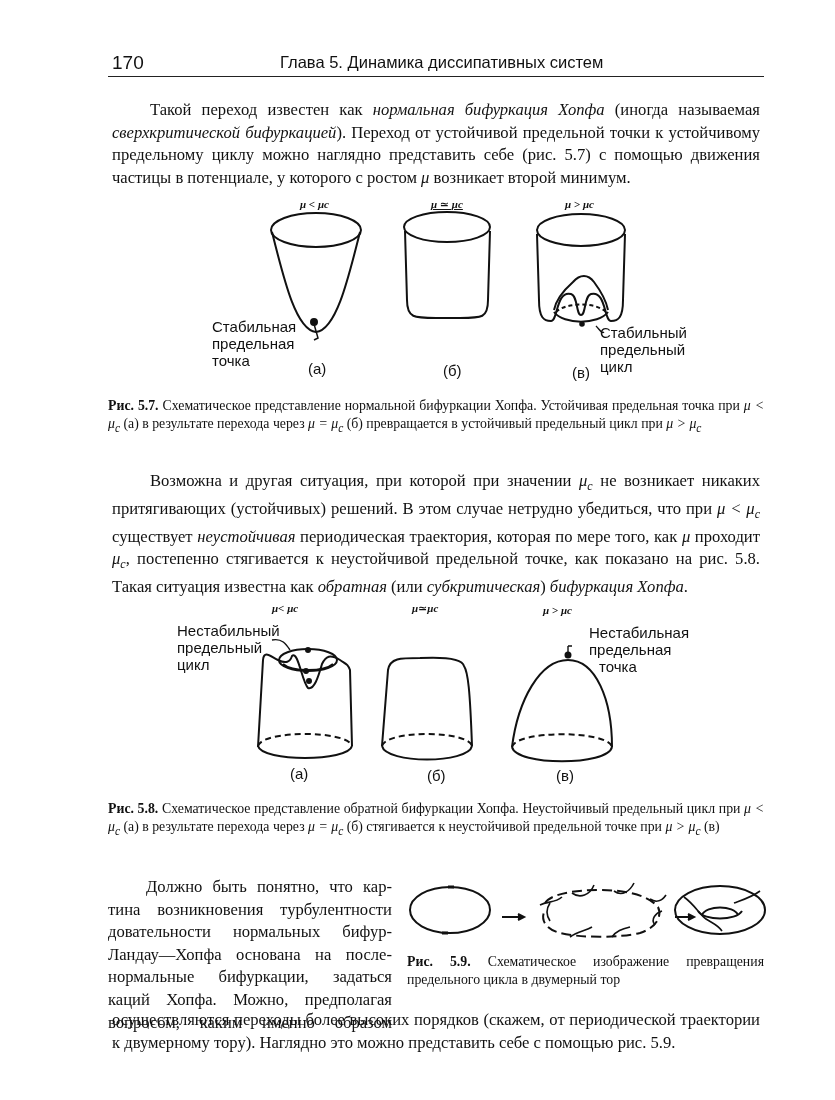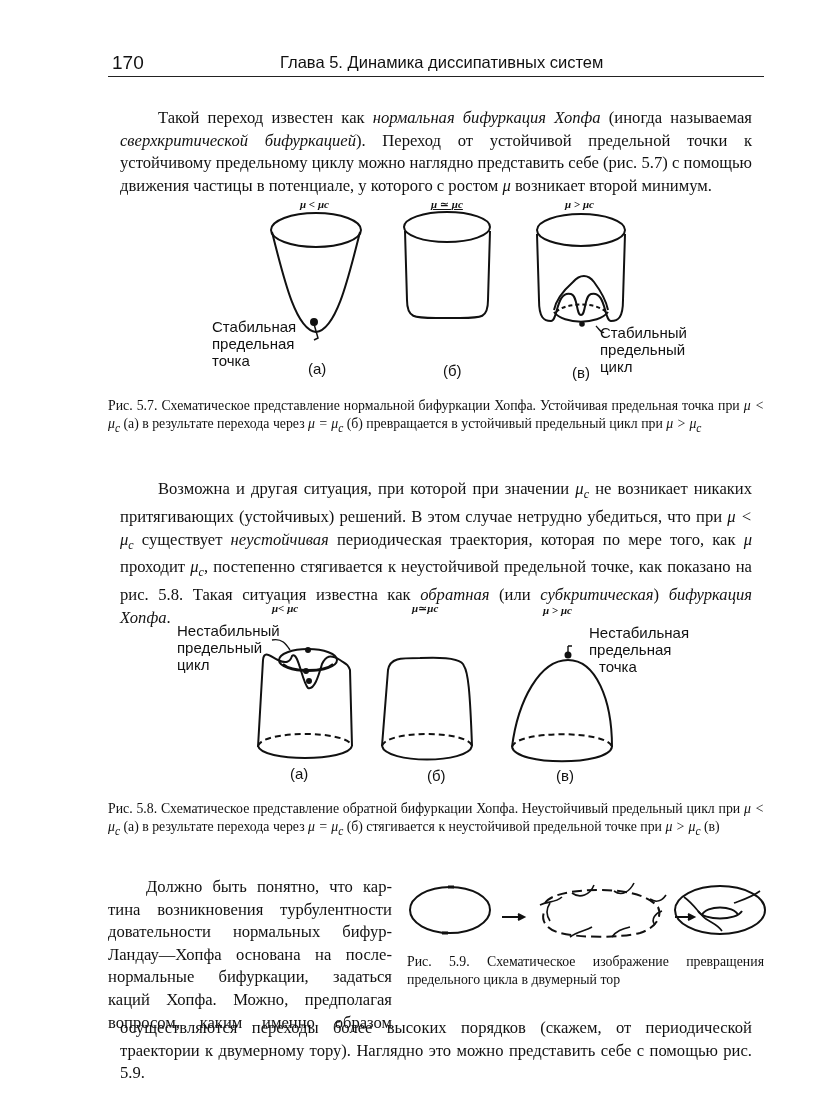--- a/index.html
+++ b/index.html
@@ -3,24 +3,24 @@
 <meta charset="utf-8">
 <style>
   html, body { margin:0; padding:0; background:#ffffff; }
   body { width:835px; height:1100px; position:relative; overflow:hidden; color:#111; }
   .serif { font-family: "Liberation Serif", "DejaVu Serif", serif; }
   .sans { font-family: "Liberation Sans", "DejaVu Sans", sans-serif; }
   #header { position:absolute; left:108px; top:50px; width:656px; height:26px; border-bottom:1.5px solid #222; }
   #page-num { position:absolute; left:4px; top:2px; font-size:19px; }
   #running-head { position:absolute; left:172px; top:3px; font-size:16.5px; }
   .para { position:absolute; font-size:16.6px; line-height:22.6px; text-align:justify; }
-  .para p { margin:12px; }
+  .para p { margin:4px; }
   .indent { text-indent:38px; }
   .cap { position:absolute; font-size:13.8px; line-height:17.8px; text-align:justify; }
-  .cap b { font-weight:normal; }
+  .cap b { font-weight:bold; }
   i { font-style:italic; }
   .fig { position:absolute; }
   .lbl { position:absolute; font-size:15px; line-height:17px; }
   .mu { position:absolute; font-size:11px; font-weight:bold; font-style:italic; }
   .sub { font-size:12px; }
   .just-last { text-align-last: justify; }
 </style>
 </head>
 <body>
 

